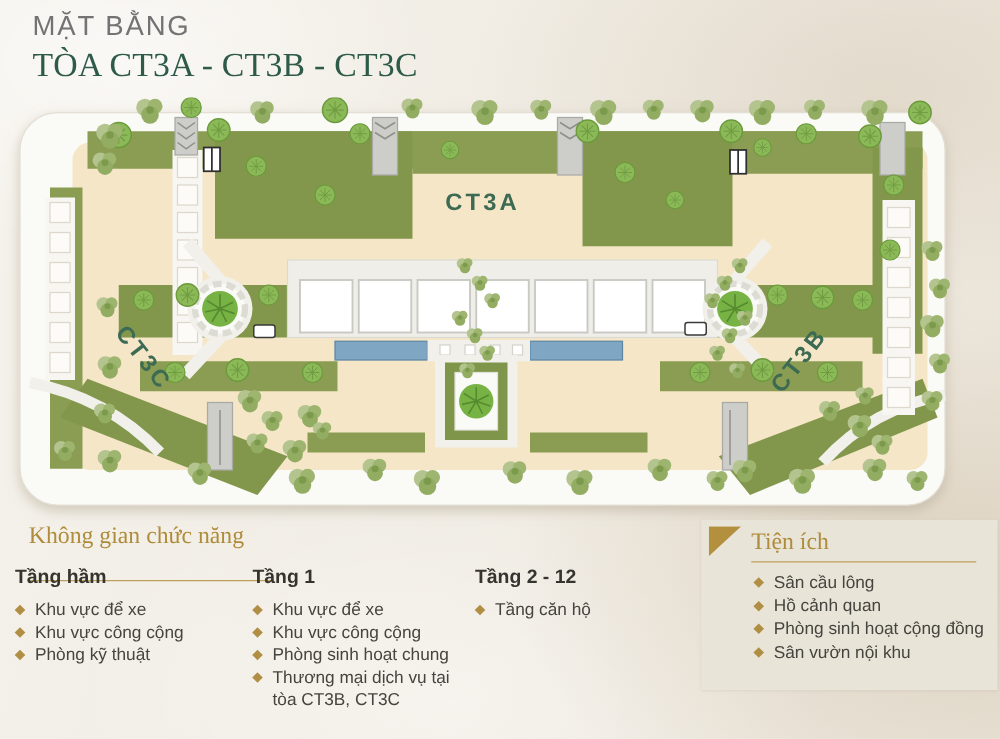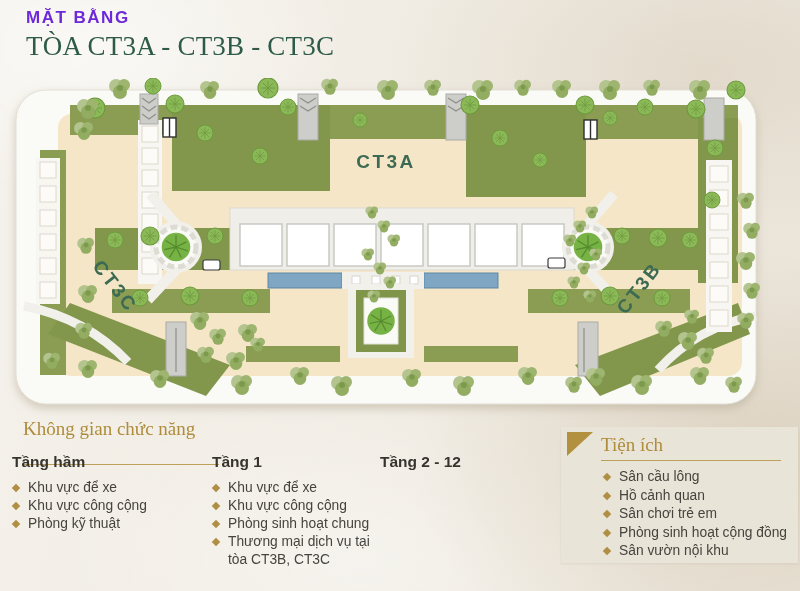--- a/index.html
+++ b/index.html
@@ -9,42 +9,42 @@
     background-color:#F1EDE4;
     background-image:
       radial-gradient(420px 260px at 12% 8%, rgba(255,255,255,.55), transparent 60%),
       radial-gradient(500px 300px at 88% 12%, rgba(215,203,184,.5), transparent 65%),
       radial-gradient(600px 380px at 96% 78%, rgba(210,196,174,.6), transparent 60%),
       radial-gradient(500px 300px at 45% 95%, rgba(255,255,255,.4), transparent 60%),
       linear-gradient(105deg, rgba(255,255,255,.28), rgba(222,212,196,.28));
   }
   .hdr{position:absolute;left:26px;top:8px;}
   .eyebrow{
-    font-size:17px;letter-spacing:1.5px;color:#6d28d9;font-weight:700;
+    font-size:22px;letter-spacing:1.5px;color:#737373;font-weight:400;
   }
   .title{
     font-family:"Liberation Serif",serif;font-weight:400;color:#2E5B49;
     font-size:27px;margin-top:3px;letter-spacing:.2px;
   }
   .plan-svg{position:absolute;left:0;top:78px;}
   .fx-title, .am-title{
     font-family:"Liberation Serif",serif;color:#AF8C3B;font-size:19px;
   }
   .fx-wrap{position:absolute;left:23px;top:418px;}
   .fx-title{display:inline-block;border-bottom:1px solid #BDA05B;padding:0 24px 24px 0;min-width:138px;}
   .col{position:absolute;top:453px;}
   .col-h{font-size:15.5px;font-weight:700;color:#36342E;margin-bottom:8px;}
   .li{display:flex;align-items:flex-start;line-height:17.5px;font-size:13.8px;color:#46443E;margin-bottom:.5px;}
   .diamond{flex:0 0 auto;width:6px;height:6px;background:#B08E43;transform:rotate(45deg);margin:6px 9px 0 1px;}
   .li-t{flex:1;}
   #col1{left:12px;width:168px;}
-  #col2{left:212px;width:162px;}
+  #col2{left:202px;width:162px;}
   #col3{left:380px;width:130px;}
   .panel{
-    position:absolute;left:561px;top:427px;width:237px;height:136px;
+    position:absolute;left:561px;top:416px;width:237px;height:136px;
     background:#E9E4D8;box-shadow:0 1px 2px rgba(150,140,120,.15);
   }
   .tri{
     position:absolute;left:6px;top:5px;width:26px;height:24px;background:#B2903E;
     clip-path:polygon(0 0,100% 0,0 100%);
   }
   .am-title{position:absolute;left:40px;top:7px;}
   .am-rule{position:absolute;left:40px;top:33px;width:180px;border-top:1px solid #BDA05B;}
   .am-list{position:absolute;left:42px;top:41px;width:190px;}
   .am-list .li{line-height:18px;font-size:13.8px;}
@@ -345,41 +345,43 @@
     </div>
       <div class="li">
       <span class="diamond"></span>
       <span class="li-t">Thương mại dịch vụ tại tòa CT3B, CT3C</span>
     </div>
     </div>
 </div>
 
 <div class="col" id="col3">
   <div class="col-h">Tầng 2 - 12</div>
+  <div>
+      <div class="li">
+      <span class="diamond"></span>
+      <span class="li-t">Tầng căn hộ</span>
+    </div>
+    </div>
 </div>
 
 <div class="panel">
   <div class="tri"></div>
   <div class="am-title">Tiện ích</div>
   <div class="am-rule"></div>
   <div class="am-list">
       <div class="li">
       <span class="diamond"></span>
       <span class="li-t">Sân cầu lông</span>
     </div>
       <div class="li">
       <span class="diamond"></span>
       <span class="li-t">Hồ cảnh quan</span>
     </div>
       <div class="li">
       <span class="diamond"></span>
-      <span class="li-t">Sân chơi trẻ em</span>
-    </div>
-      <div class="li">
-      <span class="diamond"></span>
       <span class="li-t">Phòng sinh hoạt cộng đồng</span>
     </div>
       <div class="li">
       <span class="diamond"></span>
       <span class="li-t">Sân vườn nội khu</span>
     </div>
     </div>
 </div>
 
 </body></html>

